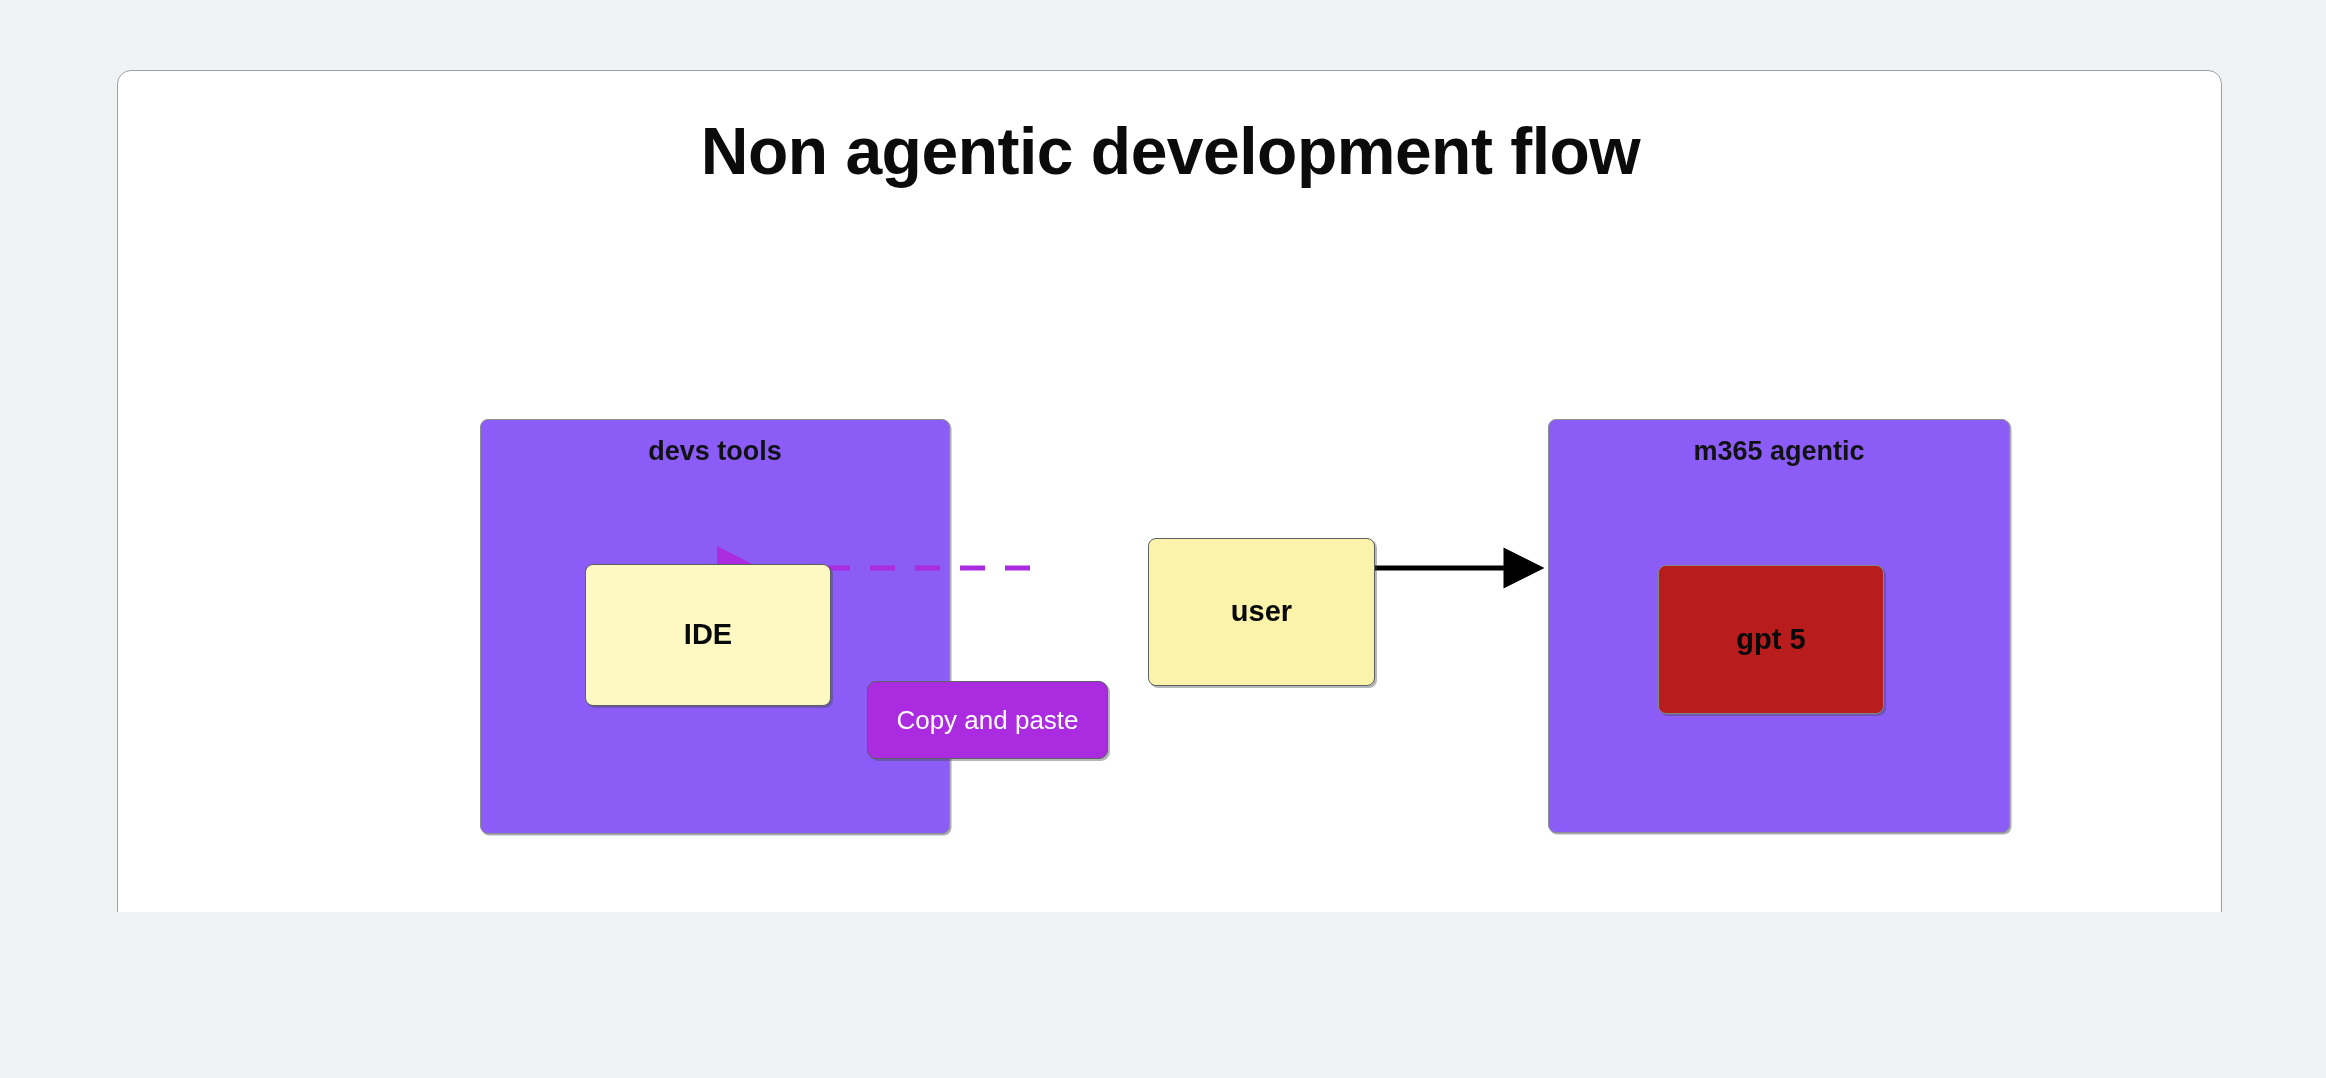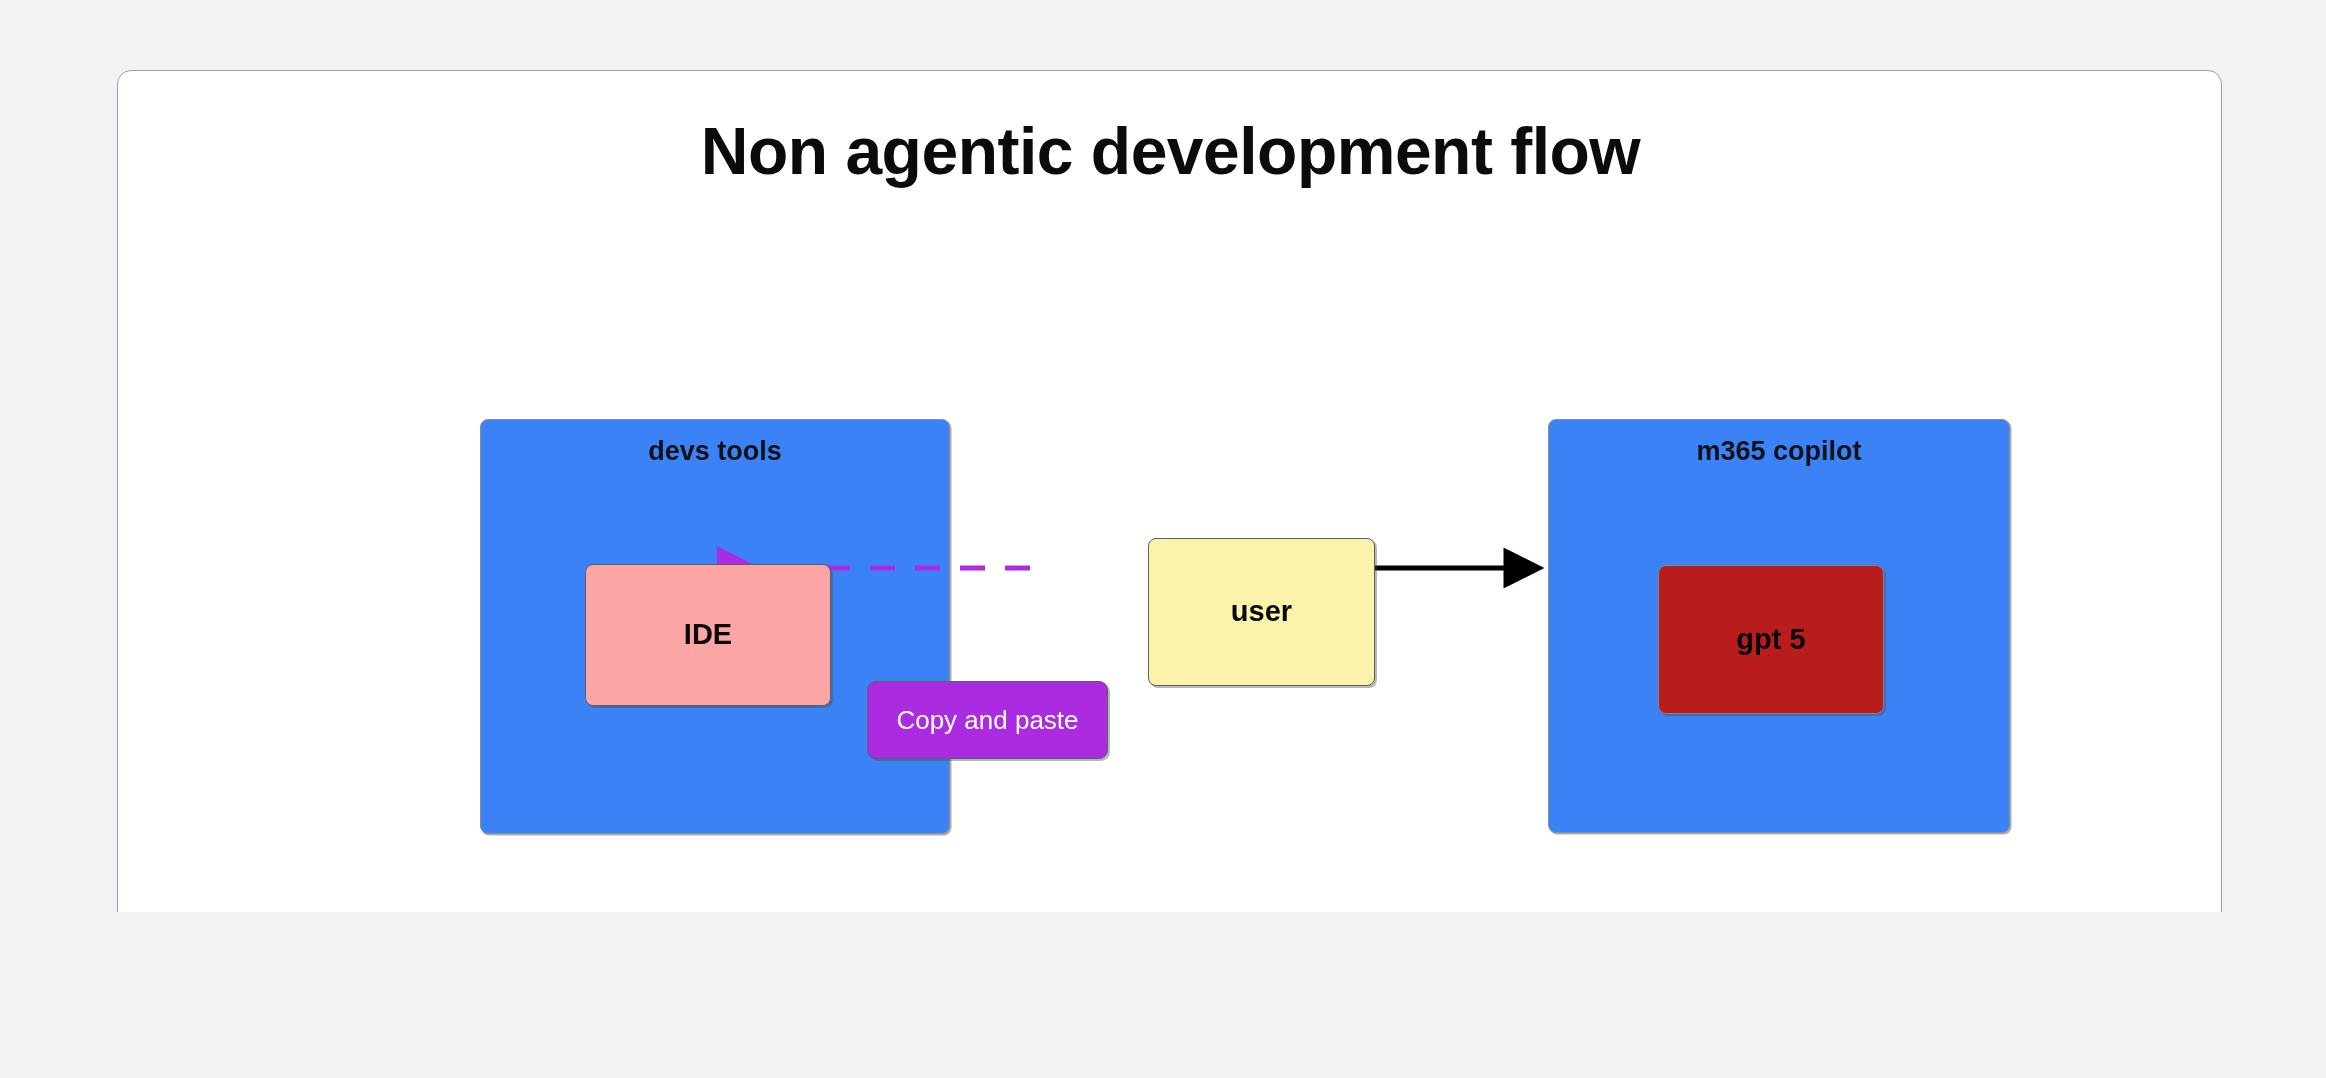--- a/index.html
+++ b/index.html
@@ -37,21 +37,21 @@
     text-align: center;
     font-size: 66px;
     font-weight: bold;
     color: #0b0b0c;
     letter-spacing: -0.5px;
     white-space: nowrap;
   }
   
   .cluster {
     position: absolute;
-    background: #3b82f6;
+    background: #8b5cf6;
     border: 1.6px solid #8a8f96;
     border-radius: 8px;
     box-sizing: border-box;
     box-shadow: 1.5px 1.5px 0 rgba(70,74,80,0.45);
   }
   .cluster-title {
     position: absolute;
     left: 0;
     width: 100%;
     text-align: center;
@@ -89,21 +89,21 @@
     font-weight: bold;
     color: #08090a;
     text-align: center;
     line-height: 1.15;
   }
   #node-ide {
     left: 467px;
     top: 493px;
     width: 246px;
     height: 142px;
-    background: #fca5a5;
+    background: #fef9c3;
   }
   #node-user {
     left: 1030px;
     top: 467px;
     width: 227px;
     height: 148px;
     background: #fcf3ab;
   }
   #node-gpt5 {
     left: 1540px;
@@ -154,21 +154,21 @@
   <div id="canvas-card">
 
     <div id="diagram-title">Non agentic development flow</div>
 
     <div id="cluster-devs-tools" class="cluster">
       <div class="cluster-title">devs tools</div>
     </div>
 
     <div id="cluster-m365" class="cluster">
       <div class="cluster-title">
-        <div>m365 copilot</div>
+        <div>m365 agentic</div>
       </div>
     </div>
 
     <svg id="edge-layer" viewBox="0 0 2105 902" width="2105" height="902">
       <defs>
         <marker id="arrow-purple-left" markerWidth="10" markerHeight="10" refX="8" refY="5" orient="auto" markerUnits="strokeWidth">
           <path d="M 9,0.6 L 9,9.4 L 0.4,5 z" fill="#ab2be0"></path>
         </marker>
         <marker id="arrow-black-start" markerWidth="9" markerHeight="9" refX="7.5" refY="4.5" orient="auto" markerUnits="strokeWidth">
           <path d="M 8.5,0.4 L 8.5,8.6 L 0.3,4.5 z" fill="#000000"></path>

